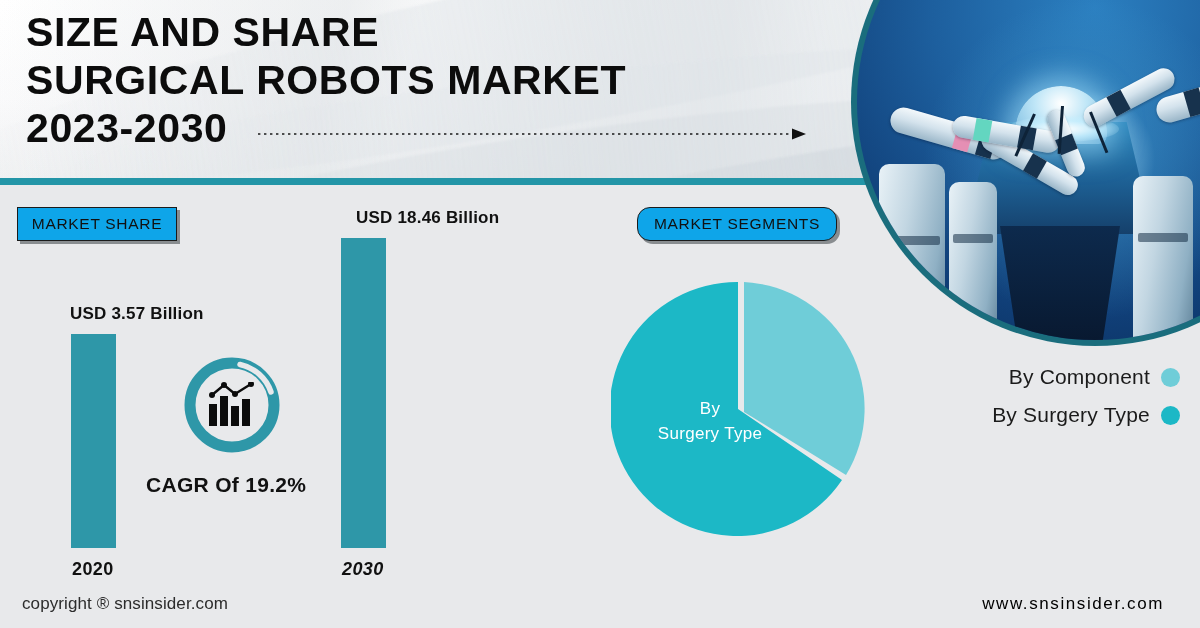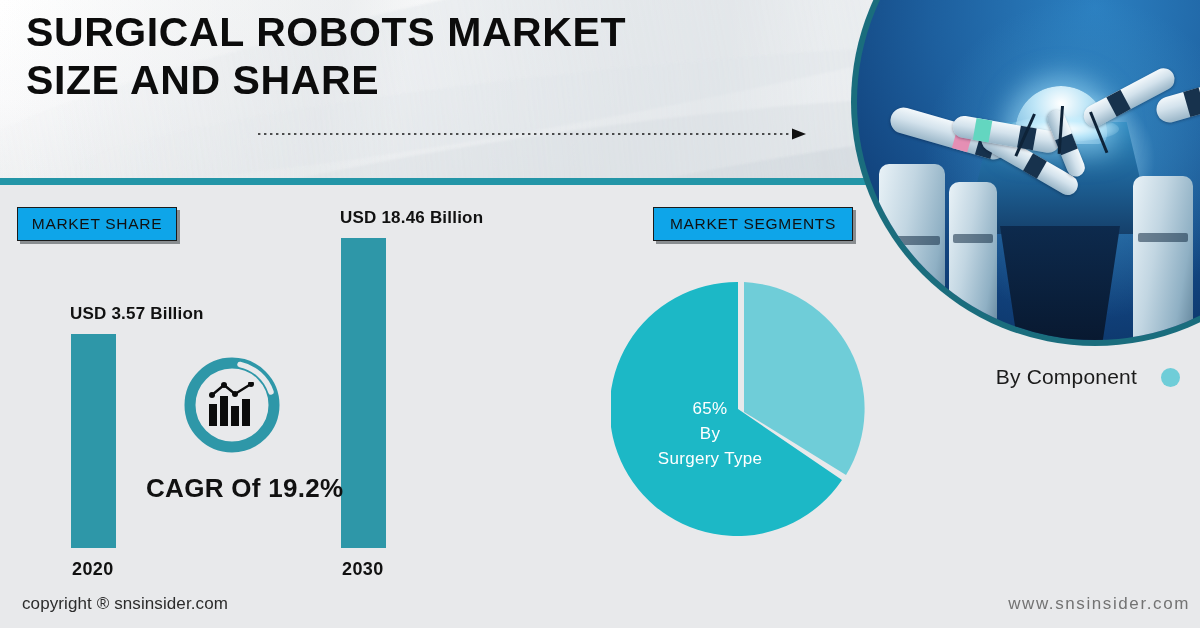--- a/index.html
+++ b/index.html
@@ -102,67 +102,68 @@
   .i3{left:232px;top:248px;height:44px;transform:rotate(-22deg);}
 
   
   .chip{
     position:absolute;background:#0ea5e9;border:1.5px solid #1b1b1b;
     box-shadow:3px 3px 0 0 rgba(120,124,128,.85);
     font-weight:400;letter-spacing:.7px;color:#111;
     display:flex;align-items:center;justify-content:center;
   }
   #market-share-chip{left:17px;top:207px;width:158px;height:32px;font-size:15.5px;}
-  #market-segments-chip{left:653px;top:207px;width:198px;height:32px;font-size:15.5px;}
+  #market-segments-chip{left:637px;top:207px;width:198px;height:32px;font-size:15.5px;border-radius:13px;}
 
   
   .bar{position:absolute;background:#2e97a8;}
   #bar-2022{left:71px;top:334px;width:45px;height:214px;}
   #bar-2030{left:341px;top:238px;width:45px;height:310px;}
   .bar-value{position:absolute;font-weight:700;font-size:17px;color:#111;letter-spacing:.2px;}
   #value-2022{left:70px;top:304px;}
-  #value-2030{left:340px;top:208px;}
+  #value-2030{left:356px;top:208px;}
   .bar-year{position:absolute;font-weight:700;font-size:18px;color:#111;letter-spacing:.4px;}
   #year-2022{left:72px;top:559px;}
-  #year-2030{left:342px;top:559px;}
+  #year-2030{left:342px;top:559px;font-style:italic;}
 
   
   #cagr-ring{position:absolute;left:183px;top:356px;width:98px;height:98px;}
   #cagr-icon{position:absolute;left:207px;top:382px;width:50px;height:44px;}
-  #cagr-label{position:absolute;left:146px;top:473px;font-weight:700;font-size:26px;color:#111;letter-spacing:.3px;}
+  #cagr-label{position:absolute;left:146px;top:473px;font-weight:700;font-size:21px;color:#111;letter-spacing:.3px;}
 
   
   #pie{position:absolute;left:611px;top:279px;width:260px;height:260px;}
   .pie-text{position:absolute;left:630px;top:396px;width:160px;text-align:center;
     color:#ffffff;font-size:17px;line-height:25px;font-weight:300;letter-spacing:.3px;}
 
   
   #legend{position:absolute;left:930px;top:358px;width:250px;}
-  .legend-row{display:flex;align-items:center;justify-content:flex-end;gap:24px;height:38px;}
+  .legend-row{display:flex;align-items:center;justify-content:flex-end;gap:11px;height:38px;}
   .legend-label{font-size:21px;color:#1b1b1b;font-weight:400;letter-spacing:.2px;}
   .legend-dot{width:19px;height:19px;border-radius:50%;flex:0 0 auto;}
 
   
   #footer-left{position:absolute;left:22px;top:594px;font-size:17px;color:#2c2c2c;letter-spacing:.1px;}
-  #footer-right{position:absolute;right:10px;top:594px;font-size:17px;color:#737373;letter-spacing:1.6px;}
+  #footer-right{position:absolute;right:36px;top:594px;font-size:17px;color:#000000;letter-spacing:1.6px;}
 </style>
 </head>
 <body>
 
 <div id="canvas">
 
   <div class="header">
     <div class="swoosh sw1"></div>
     <div class="swoosh sw2"></div>
     <div class="swoosh sw3"></div>
     <div class="swoosh sw4"></div>
 
     <div class="title">
+      <span class="ln">SIZE AND SHARE</span>
       <span class="ln">SURGICAL ROBOTS MARKET</span>
-      <span class="ln">SIZE AND SHARE</span>
+      <span class="ln">2023-2030</span>
     </div>
 
     <svg class="arrow-line" viewBox="0 0 552 14">
       <line x1="0" y1="7" x2="536" y2="7" stroke="#1a1a1a" stroke-width="1.6" stroke-dasharray="2.4 3.6"></line>
       <polygon points="534,1.5 548,7 534,12.5" fill="#111"></polygon>
     </svg>
   </div>
 
   <div class="divider"></div>
 
@@ -242,28 +243,31 @@
 
   <div class="chip" id="market-segments-chip">MARKET SEGMENTS</div>
 
   <svg id="pie" viewBox="0 0 260 260">
 
     <path d="M 133 3 A 127 127 0 0 1 235 196 L 133 133 Z" fill="#6fcdd8"></path>
 
     <path d="M 231 201 A 127 127 0 1 1 127 3 L 127 130 Z" fill="#1cb8c6"></path>
   </svg>
   <div class="pie-text">
-    <div>65%</div>
     <div>By</div>
     <div>Surgery Type</div>
   </div>
 
   <div id="legend">
     <div class="legend-row">
       <span class="legend-label">By Component</span>
       <span class="legend-dot" id="dot0" style="background: rgb(111, 205, 216);"></span>
     </div>
+    <div class="legend-row">
+      <span class="legend-label">By Surgery Type</span>
+      <span class="legend-dot" id="dot1" style="background: rgb(28, 184, 198);"></span>
+    </div>
   </div>
 
   <div id="footer-left">copyright ® snsinsider.com</div>
   <div id="footer-right">www.snsinsider.com</div>
 
 </div>
 
 </body></html>

